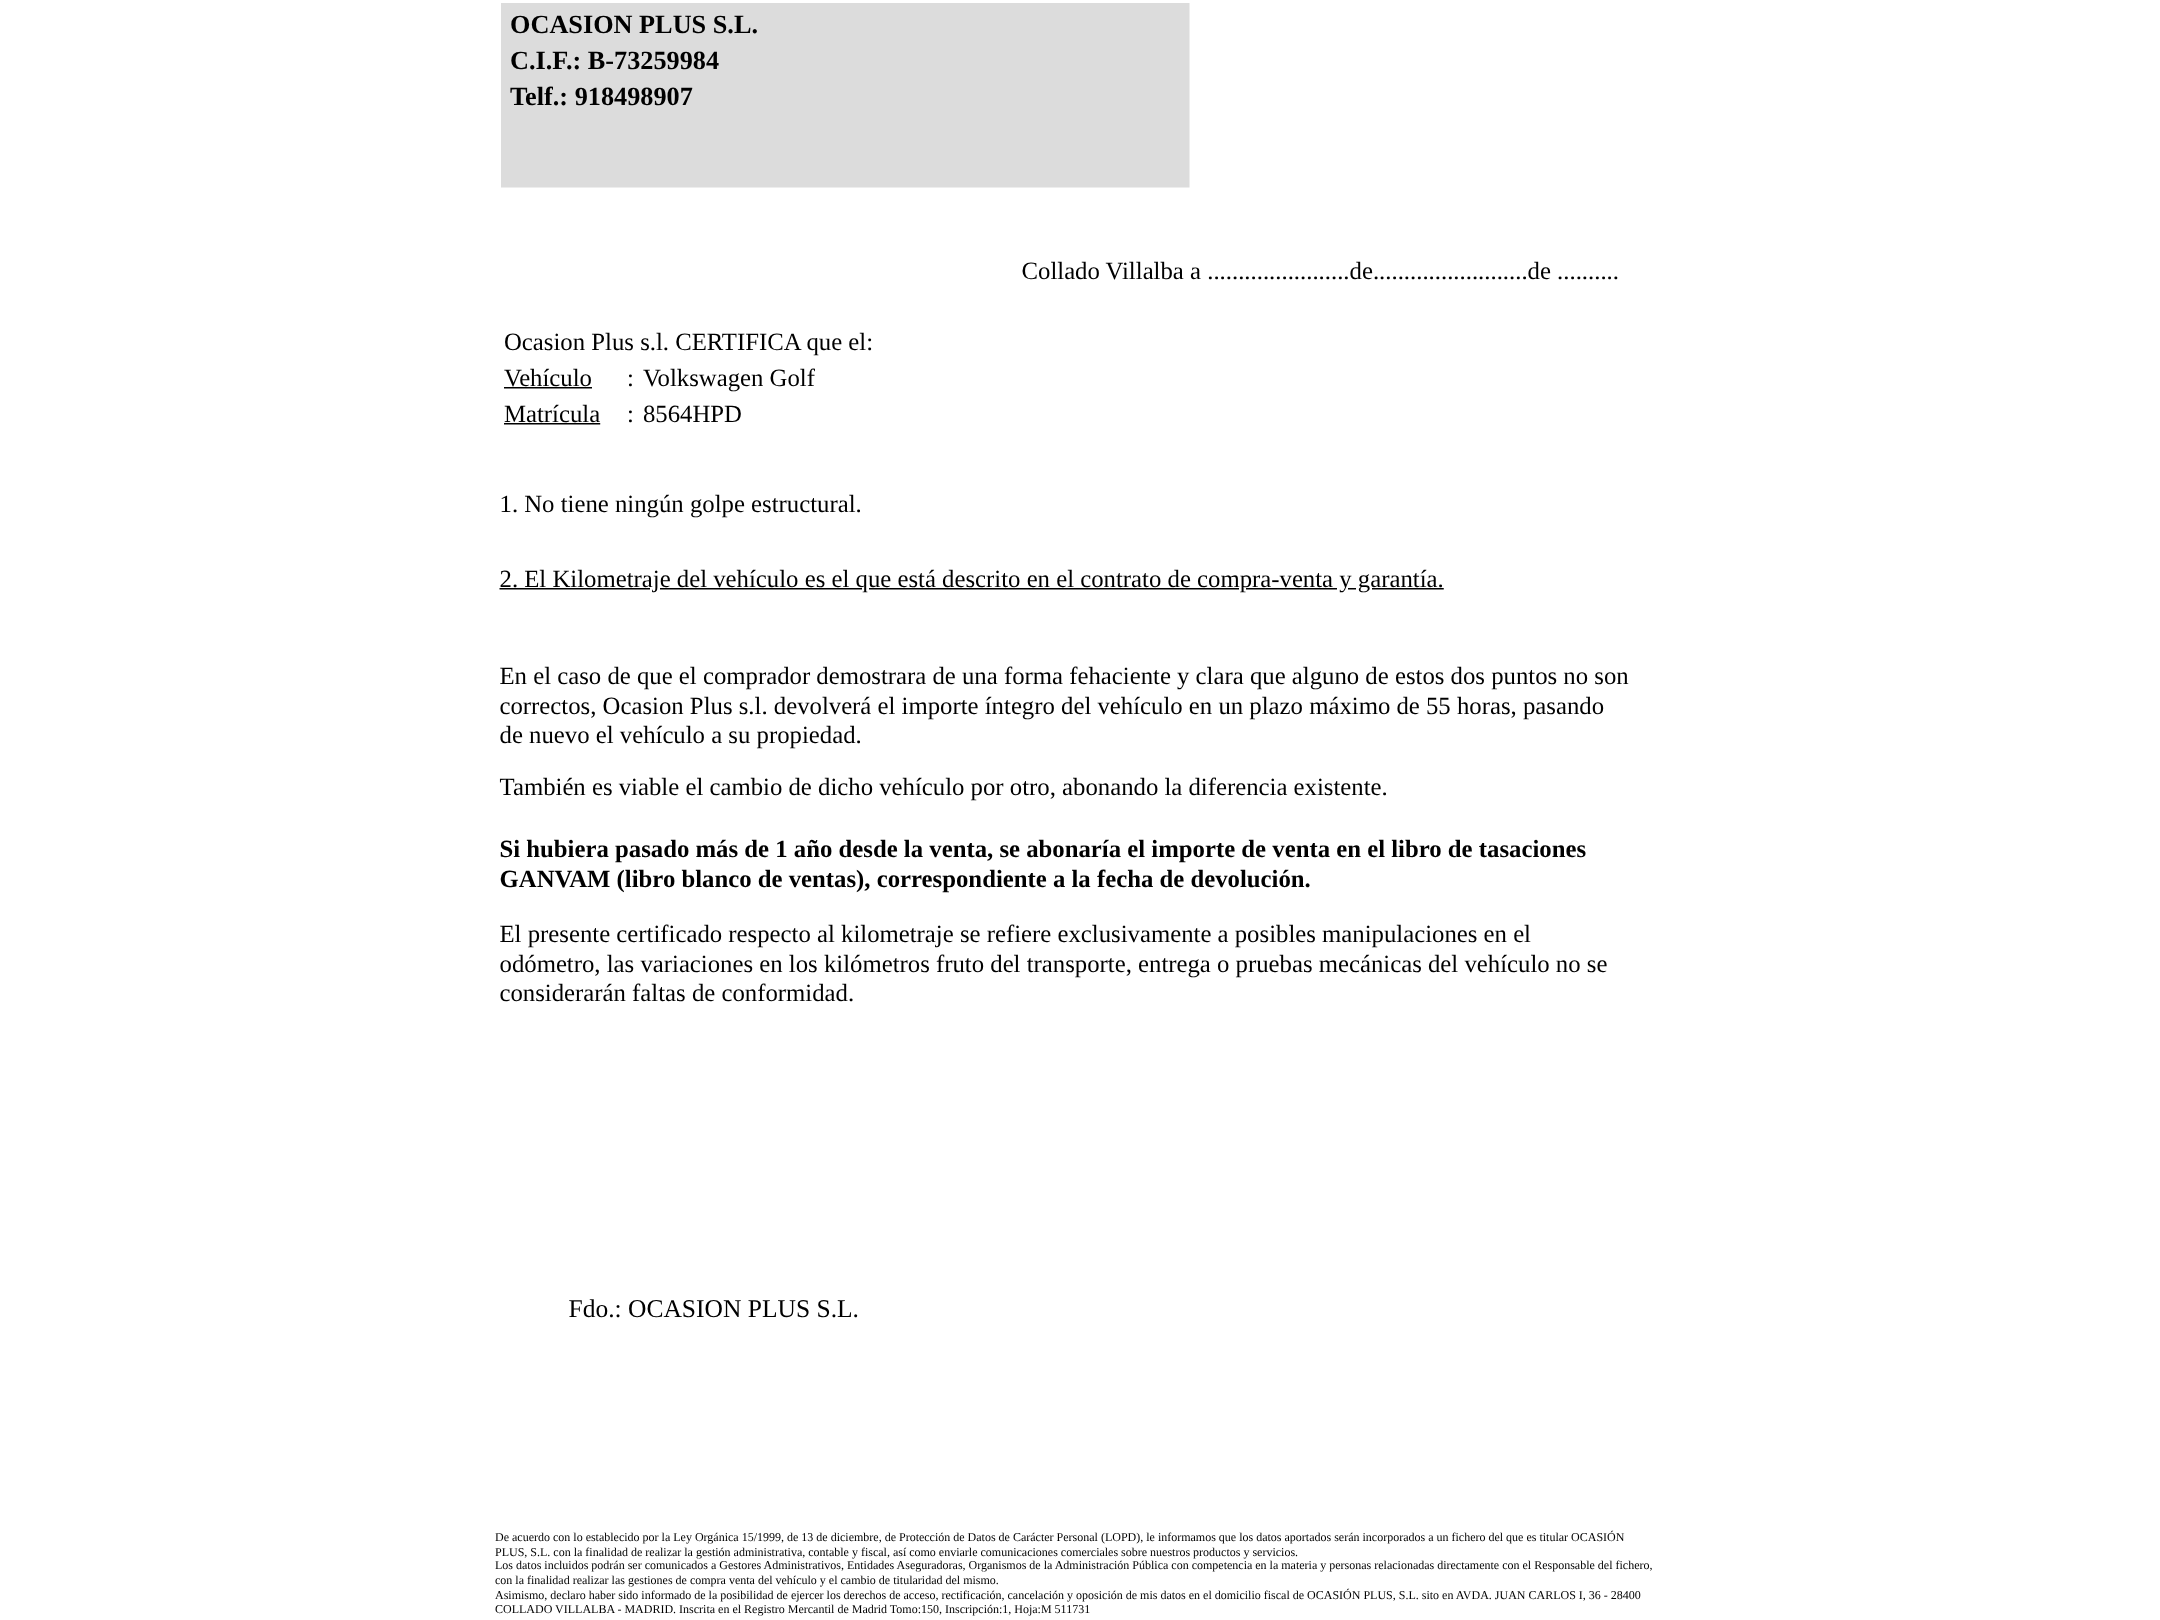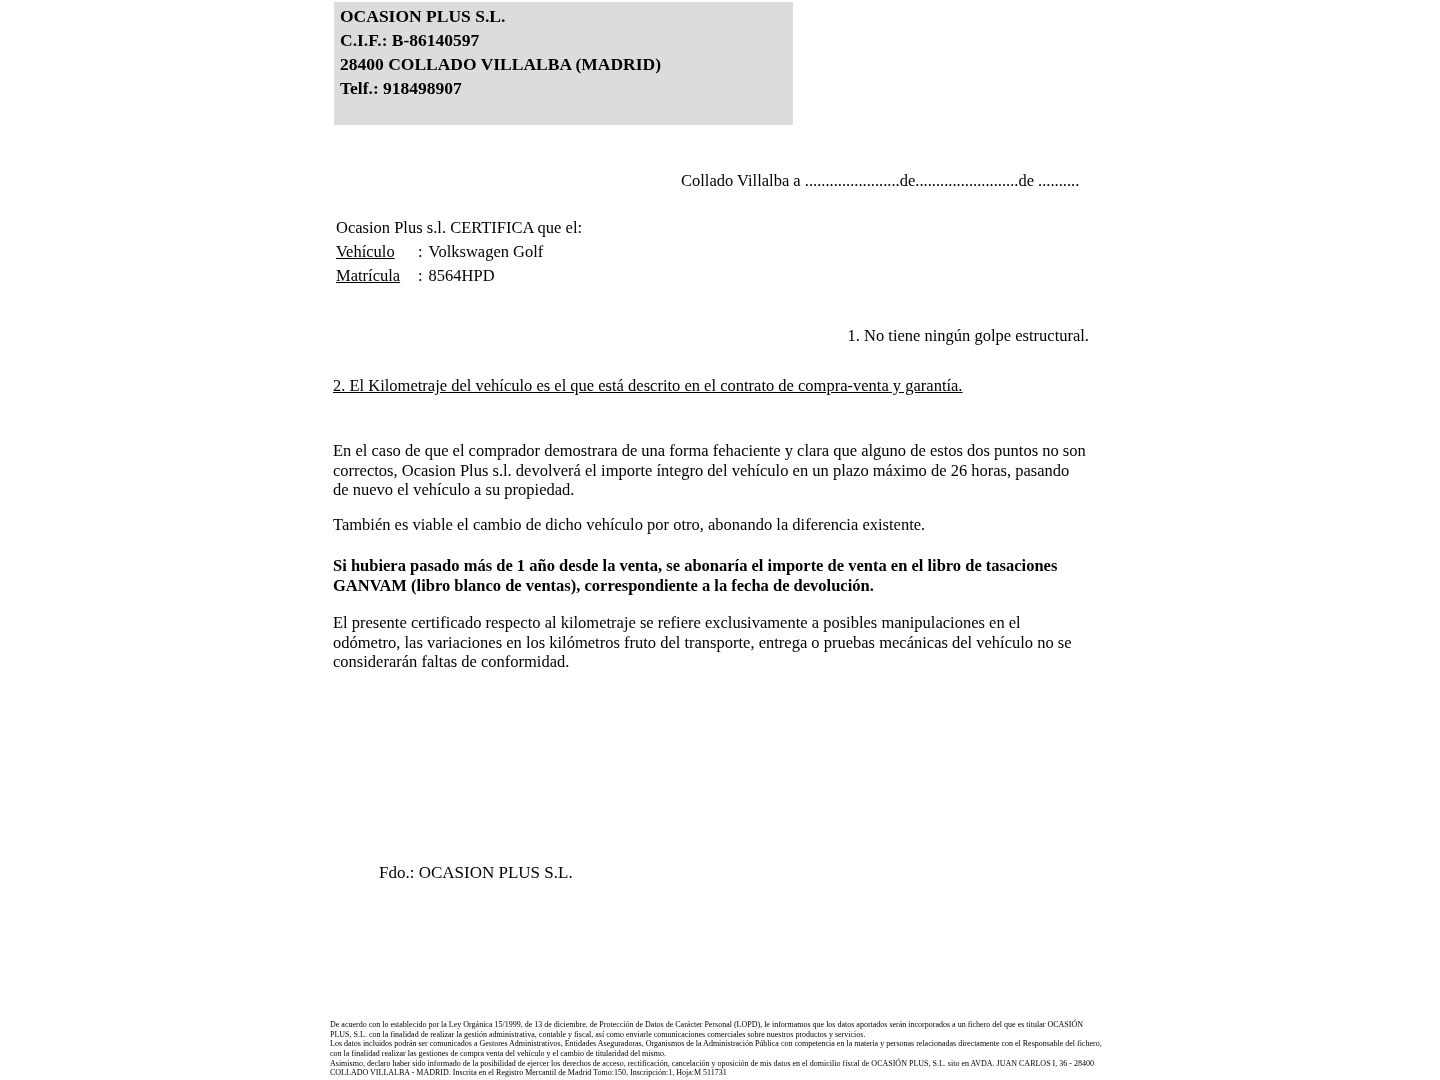--- a/index.html
+++ b/index.html
@@ -56,21 +56,21 @@
   .cert-row .colon {
     margin-right: 6px;
   }
   .body-text {
     position: absolute;
     left: 333px;
     width: 756px;
     font-size: 16.5px;
     line-height: 19.6px;
   }
-  .pt1 { top: 326px; text-align: right; }
+  .pt1 { top: 326px; }
   .pt2 { top: 376px; text-decoration: underline; }
   .pr1 { top: 441px; }
   .pr2 { top: 515px; }
   .pr3 { top: 556px; font-weight: bold; }
   .pr4 { top: 613px; }
   .signature {
     position: absolute;
     left: 333px;
     top: 863px;
     font-size: 17px;
@@ -89,41 +89,40 @@
     margin: 0;
   }
 </style>
 </head>
 <body>
 
 <div class="doc">
 
   <div class="header-box">
     <div>OCASION PLUS S.L.</div>
-    <div>C.I.F.: B-86140597</div>
-    <div>28400 COLLADO VILLALBA (MADRID)</div>
+    <div>C.I.F.: B-73259984</div>
     <div>Telf.: 918498907</div>
   </div>
 
   <div class="date-line">Collado Villalba a .......................de.........................de ..........</div>
 
   <div class="cert-block">
     <div>Ocasion Plus s.l. CERTIFICA que el:</div>
     <div class="cert-row">
       <span class="label">Vehículo</span><span class="colon">:</span><span>Volkswagen Golf</span>
     </div>
     <div class="cert-row">
       <span class="label">Matrícula</span><span class="colon">:</span><span>8564HPD</span>
     </div>
   </div>
 
   <div class="body-text pt1">1. No tiene ningún golpe estructural.</div>
   <div class="body-text pt2">2. El Kilometraje del vehículo es el que está descrito en el contrato de compra-venta y garantía.</div>
 
-  <div class="body-text pr1">En el caso de que el comprador demostrara de una forma fehaciente y clara que alguno de estos dos puntos no son correctos, Ocasion Plus s.l. devolverá el importe íntegro del vehículo en un plazo máximo de 26 horas, pasando de nuevo el vehículo a su propiedad.</div>
+  <div class="body-text pr1">En el caso de que el comprador demostrara de una forma fehaciente y clara que alguno de estos dos puntos no son correctos, Ocasion Plus s.l. devolverá el importe íntegro del vehículo en un plazo máximo de 55 horas, pasando de nuevo el vehículo a su propiedad.</div>
   <div class="body-text pr2">También es viable el cambio de dicho vehículo por otro, abonando la diferencia existente.</div>
   <div class="body-text pr3">Si hubiera pasado más de 1 año desde la venta, se abonaría el importe de venta en el libro de tasaciones GANVAM (libro blanco de ventas), correspondiente a la fecha de devolución.</div>
   <div class="body-text pr4">El presente certificado respecto al kilometraje se refiere exclusivamente a posibles manipulaciones en el odómetro, las variaciones en los kilómetros fruto del transporte, entrega o pruebas mecánicas del vehículo no se considerarán faltas de conformidad.</div>
 
   <div class="signature">Fdo.: OCASION PLUS S.L.</div>
 
   <div class="legal">
     <div>De acuerdo con lo establecido por la Ley Orgánica 15/1999, de 13 de diciembre, de Protección de Datos de Carácter Personal (LOPD), le informamos que los datos aportados serán incorporados a un fichero del que es titular OCASIÓN PLUS, S.L. con la finalidad de realizar la gestión administrativa, contable y fiscal, así como enviarle comunicaciones comerciales sobre nuestros productos y servicios.</div>
     <div>Los datos incluidos podrán ser comunicados a Gestores Administrativos, Entidades Aseguradoras, Organismos de la Administración Pública con competencia en la materia y personas relacionadas directamente con el Responsable del fichero, con la finalidad realizar las gestiones de compra venta del vehículo y el cambio de titularidad del mismo.</div>
     <div>Asimismo, declaro haber sido informado de la posibilidad de ejercer los derechos de acceso, rectificación, cancelación y oposición de mis datos en el domicilio fiscal de OCASIÓN PLUS, S.L. sito en AVDA. JUAN CARLOS I, 36 - 28400 COLLADO VILLALBA - MADRID. Inscrita en el Registro Mercantil de Madrid Tomo:150, Inscripción:1, Hoja:M 511731</div>

